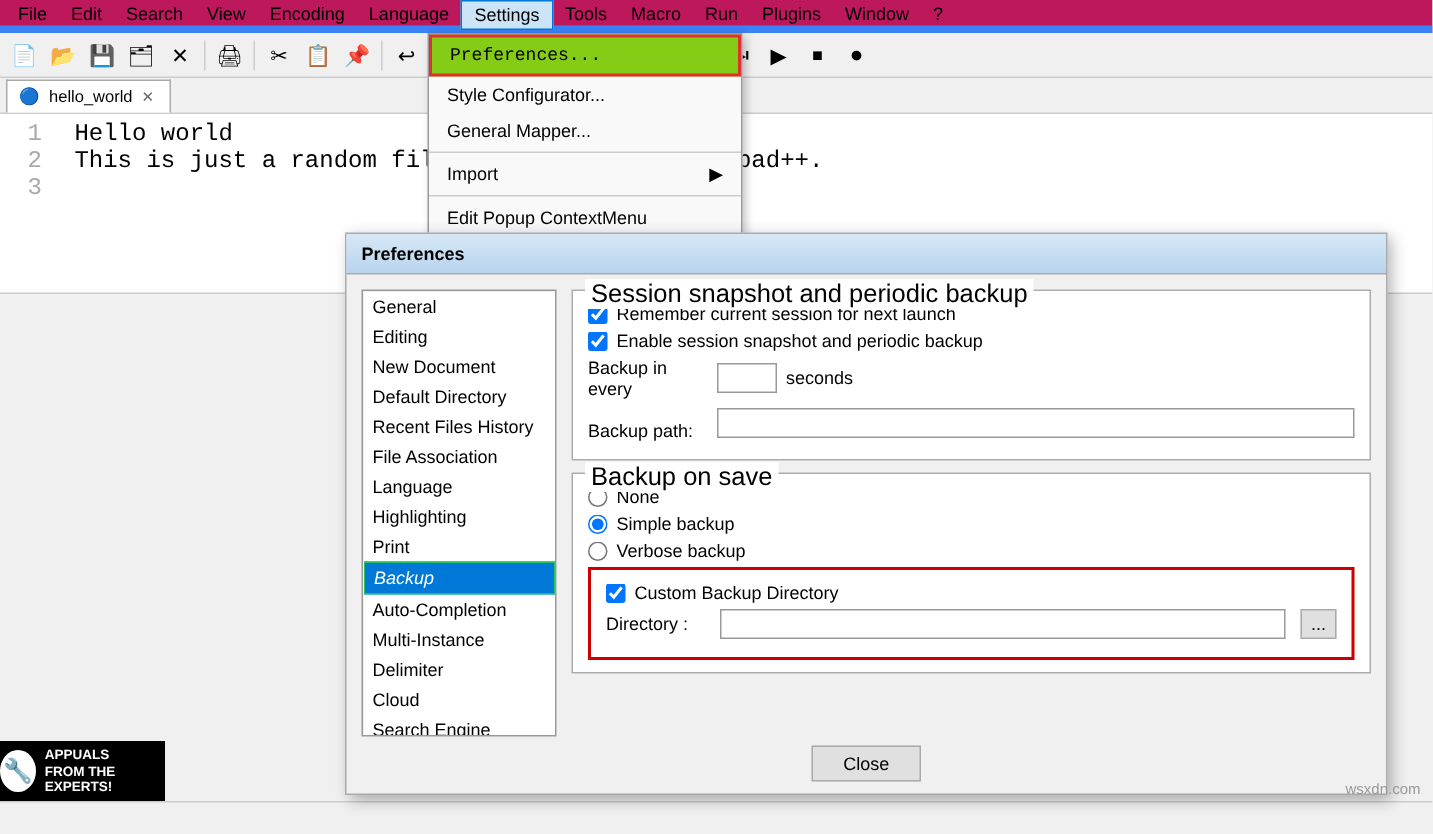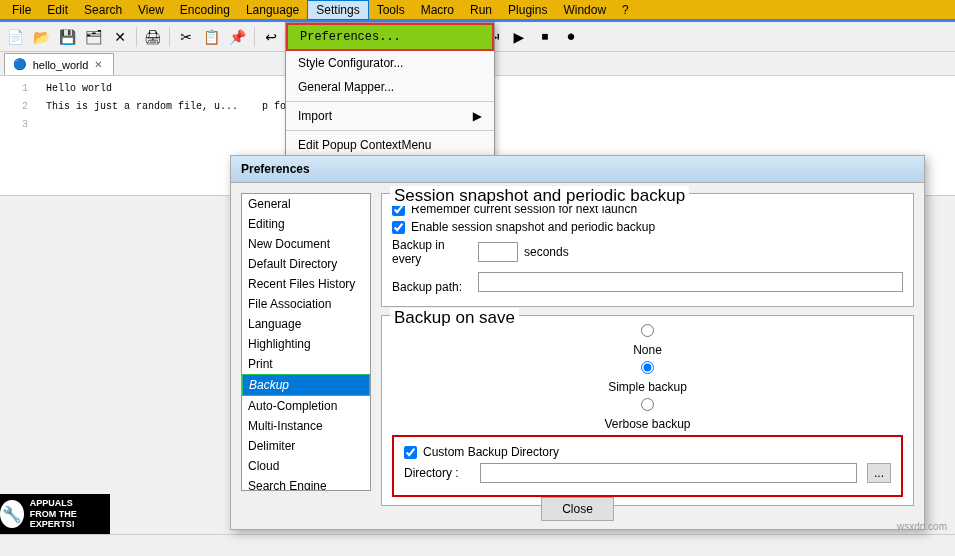--- a/index.html
+++ b/index.html
@@ -8,24 +8,24 @@
       font-size: 12px;
       background: #f0f0f0;
       width: 955px;
       height: 556px;
       overflow: hidden;
       position: relative;
     }
 
     
     .menubar {
-      background: #eab308;
-      border-bottom: 3px solid #3b82f6;
-      display: flex;
-      align-items: center;
+      background: #be185d;
+      border-bottom: 5px solid #3b82f6;
+      display: flex;
+      align-items: flex-start;
       height: 22px;
       padding: 0 4px;
     }
     .menubar-item {
       padding: 2px 8px;
       cursor: pointer;
       font-size: 12px;
       color: #000;
     }
     .menubar-item.active {
@@ -83,21 +83,21 @@
       height: 22px;
     }
     .tab.active { background: #fff; }
     .tab-close { font-size: 10px; color: #666; cursor: pointer; }
 
     
     .editor-area {
       background: #fff;
       padding: 4px 8px;
       font-family: 'Courier New', monospace;
-      font-size: 10px;
+      font-size: 16px;
       color: #000;
       line-height: 18px;
       height: 120px;
       border-bottom: 1px solid #ccc;
     }
     .line-numbers {
       display: inline-block;
       color: #aaa;
       min-width: 20px;
       text-align: right;
@@ -254,21 +254,20 @@
       font-size: 12px;
     }
 
     
     .radio-row {
       display: flex;
       align-items: center;
       gap: 6px;
       font-size: 12px;
       margin-bottom: 4px;
-      flex-direction: column;
     }
     .radio-row input[type=radio] { margin: 0; }
 
     
     .custom-backup-box {
       border: 2px solid #cc0000;
       padding: 8px 10px;
       background: #fff;
     }
 

